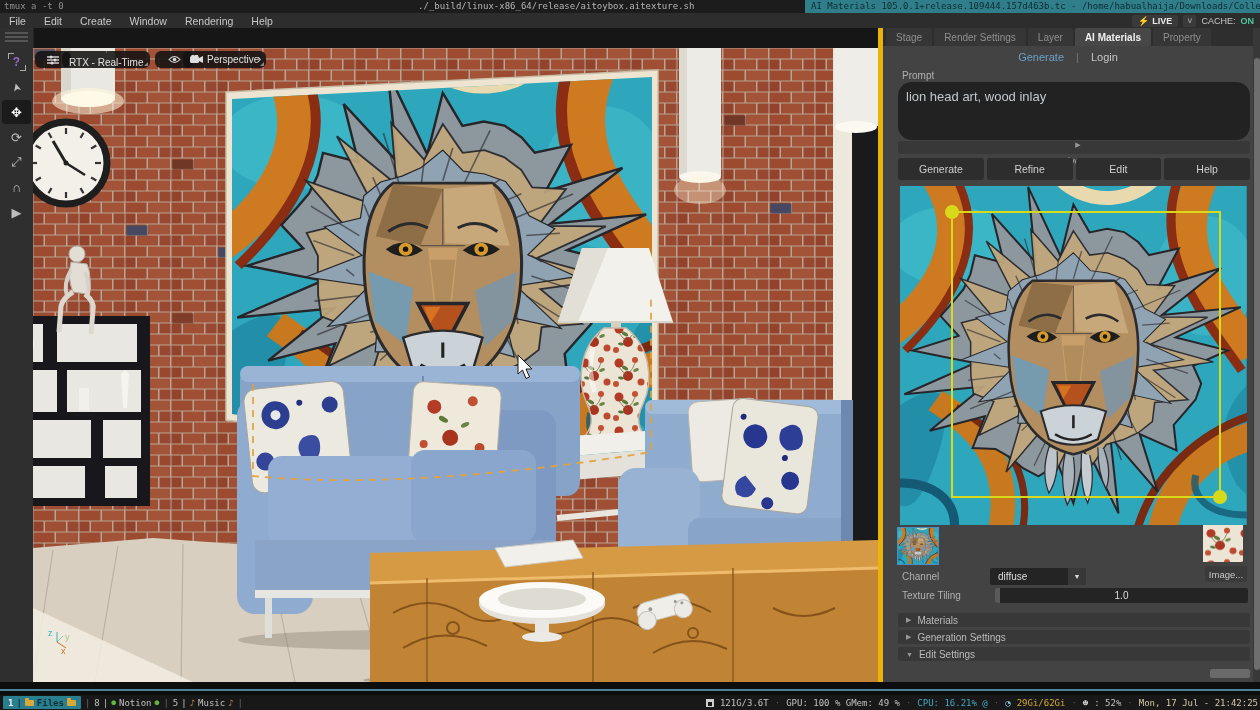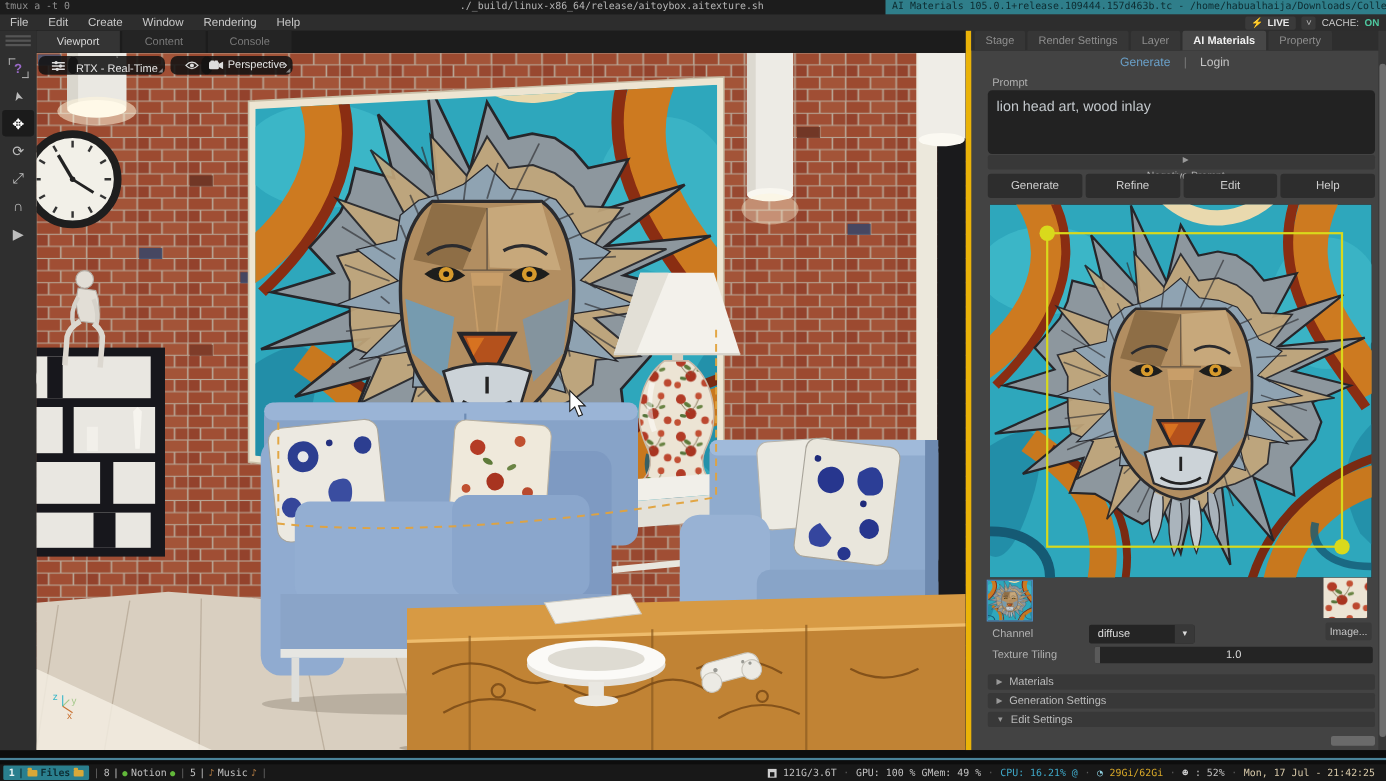--- a/index.html
+++ b/index.html
@@ -53,21 +53,21 @@
   
   .panel{position:absolute;left:878px;top:28px;width:382px;height:654px;background:#434343;border-left:5px solid #eab308;}
   .ptabs{position:absolute;left:0;top:0;width:382px;height:18px;background:#2e2e2e;display:flex;gap:2px;padding-left:3px;font-size:10px;}
   .ptab{height:18px;display:flex;align-items:center;justify-content:center;background:#363636;color:#8f8f8f;padding:0 10px;border-radius:2px 2px 0 0;}
   .ptab.active{background:#474747;color:#f0f0f0;font-weight:bold;}
   .moderow{position:absolute;left:0;top:20px;width:370px;height:18px;display:flex;align-items:center;justify-content:center;gap:12px;font-size:11px;}
   .mode-generate{color:#6aa0c8;}
   .mode-div{color:#777;}
   .mode-login{color:#c4c4c4;}
   .plabel{position:absolute;color:#b0b0b0;font-size:10px;}
-  .promptbox{position:absolute;left:15px;top:54px;width:336px;height:44px;background:#222;border-radius:4px;
+  .promptbox{position:absolute;left:15px;top:54px;width:336px;height:44px;background:#222;border-radius:14px;
              color:#c3c8cc;font-size:13px;padding:7px 8px;}
   .negbar{position:absolute;left:15px;top:113px;width:344px;height:13px;background:#383838;border-radius:2px;
           display:flex;align-items:center;gap:6px;color:#b8b8b8;font-size:9.5px;padding-left:8px;flex-direction:column;}
   .tri{font-size:7px;color:#999;}
   .btnrow{position:absolute;left:15px;top:130px;width:352px;height:22px;display:flex;gap:3px;}
   .gbtn{flex:1;background:#2d2d2d;border-radius:3px;display:flex;align-items:center;justify-content:center;
         color:#cfcfcf;font-size:10.5px;}
   .preview-wrap{position:absolute;left:17px;top:158px;width:347px;height:339px;background:#222;}
   .thumb{position:absolute;width:40px;height:36px;}
   .thumb.sel{outline:1px solid #4a90c8;}
@@ -93,21 +93,21 @@
              display:flex;align-items:center;font-size:9px;color:#c0c0c0;}
   .sb-left{display:flex;align-items:center;gap:4px;padding-left:3px;}
   .sb-seg-active{background:#2a7f8e;color:#0e2f35;display:flex;align-items:center;gap:3px;padding:0 5px;height:13px;border-radius:1px;font-weight:bold;}
   .sb-seg-active .idx{color:#eaf6f6;}
   .sb-seg{display:flex;align-items:center;gap:3px;}
   .folder-ic{width:9px;height:6px;background:#d8a838;border-radius:1px;position:relative;}
   .folder-ic::before{content:"";position:absolute;left:0;top:-2px;width:4px;height:2px;background:#d8a838;border-radius:1px 1px 0 0;}
   .apple-ic{color:#62b83a;font-size:8px;}
   .music-ic{color:#c88a4a;font-size:9px;}
   .pipe{color:#666;}
-  .sb-right{margin-left:auto;display:flex;align-items:center;gap:6px;padding-right:10px;white-space:nowrap;}
+  .sb-right{margin-left:auto;display:flex;align-items:center;gap:6px;padding-right:2px;white-space:nowrap;}
   .dot{color:#5a5a5a;}
   .disk-ic{width:8px;height:8px;background:#cfcfcf;position:relative;}
   .disk-ic::before{content:"";position:absolute;left:2px;top:3px;width:4px;height:4px;background:#181818;}
   .cpu-txt{color:#3fa8c8;}
   .mem-ic{color:#8fd0e0;}
   .mem-txt{color:#d8a828;}
   .user-ic{color:#cfcfcf;}
   .date-txt{color:#d6c8a8;}
 </style>
 </head>
@@ -248,25 +248,20 @@
       <span>⤢</span>
     </div>
     <div class="tool">
       <span>∩</span>
     </div>
     <div class="tool">
       <span>▶</span>
     </div>
   </div>
 
-  <div class="tabbar">
-    <div class="vtab active">Viewport</div>
-    <div class="vtab">Content</div>
-    <div class="vtab">Console</div>
-  </div>
 
   <div class="viewport">
     <svg class="scene" width="845" height="634" viewBox="0 0 845 634">
       <defs>
         <pattern id="brick" width="46" height="22" patternUnits="userSpaceOnUse">
           <rect width="46" height="22" fill="#b8a493"></rect>
           <rect x="0.5" y="0.5" width="21" height="10" fill="#9c4a30"></rect>
           <rect x="23" y="0.5" width="22" height="10" fill="#a35438"></rect>
           <rect x="0.5" y="11.5" width="10" height="10" fill="#93422c"></rect>
           <rect x="12" y="11.5" width="21" height="10" fill="#a04e34"></rect>

